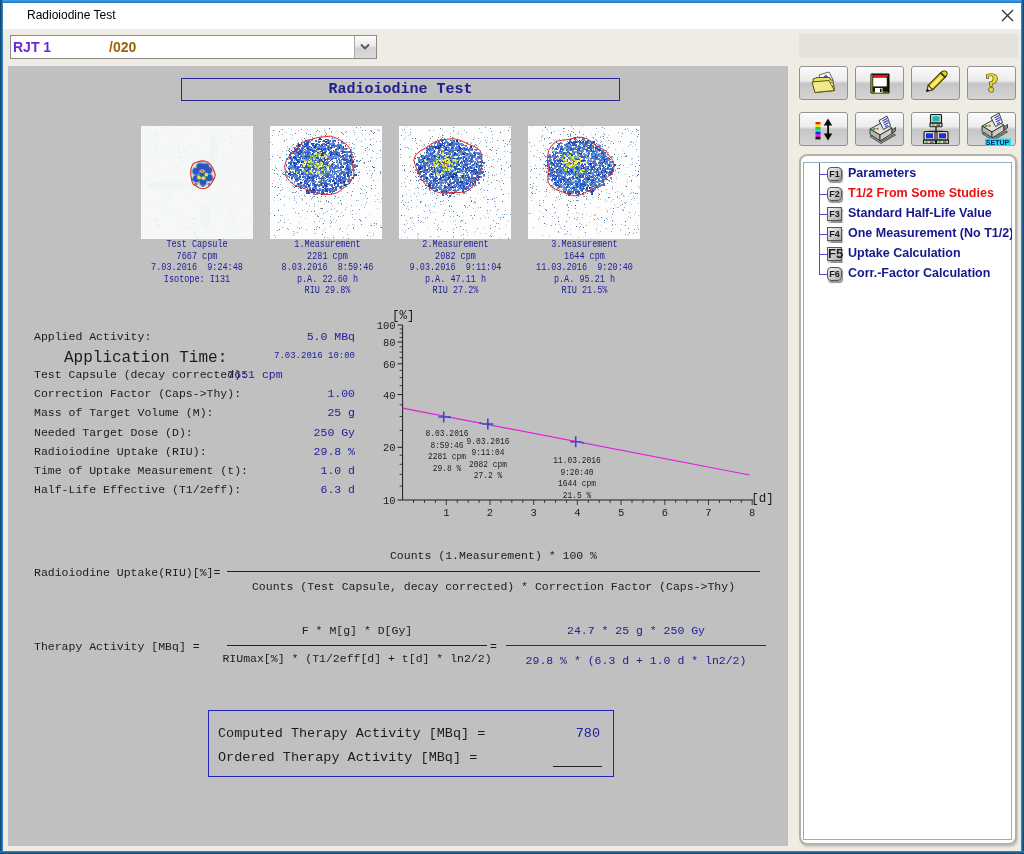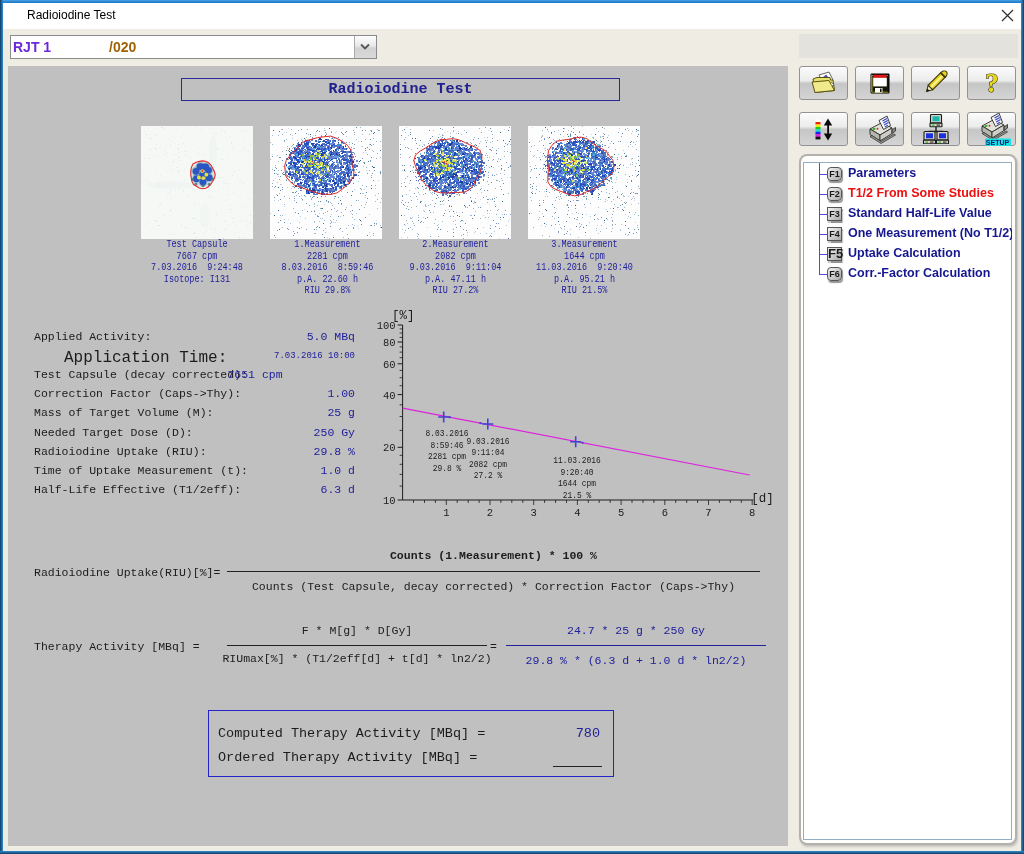--- a/index.html
+++ b/index.html
@@ -547,21 +547,21 @@
       <text x="116" y="161.6" font-size="9.5" fill="#1c1c1c" text-anchor="middle" textLength="38" lengthAdjust="spacingAndGlyphs">2082 cpm</text>
       <text x="116" y="173.1" font-size="9.5" fill="#1c1c1c" text-anchor="middle" textLength="28.5" lengthAdjust="spacingAndGlyphs">27.2 %</text>
       <text x="205" y="158" font-size="9.5" fill="#1c1c1c" text-anchor="middle" textLength="47.5" lengthAdjust="spacingAndGlyphs">11.03.2016</text>
       <text x="205" y="169.5" font-size="9.5" fill="#1c1c1c" text-anchor="middle" textLength="33.2" lengthAdjust="spacingAndGlyphs">9:20:40</text>
       <text x="205" y="181" font-size="9.5" fill="#1c1c1c" text-anchor="middle" textLength="38" lengthAdjust="spacingAndGlyphs">1644 cpm</text>
       <text x="205" y="192.5" font-size="9.5" fill="#1c1c1c" text-anchor="middle" textLength="28.5" lengthAdjust="spacingAndGlyphs">21.5 %</text>
     </svg>
   </div>
 
 <div class="abs mono blk" style="left:34px;top:566px;font-size:11.5px;">Radioiodine Uptake(RIU)[%]=</div>
-<div class="abs mono blk" style="left:227px;top:549px;width:533px;text-align:center;font-size:11.5px;white-space:nowrap;font-weight:bold;">Counts (1.Measurement) * 100 %</div>
+<div class="abs mono blk" style="left:227px;top:549px;width:533px;text-align:center;font-size:11.5px;white-space:nowrap;">Counts (1.Measurement) * 100 %</div>
 <div class="abs" style="left:227px;top:571px;width:533px;height:1px;background:#222;"></div>
 <div class="abs mono blk" style="left:227px;top:580px;width:533px;text-align:center;font-size:11.5px;white-space:nowrap;">Counts (Test Capsule, decay corrected) * Correction Factor (Caps-&gt;Thy)</div>
 
 <div class="abs mono blk" style="left:34px;top:640px;font-size:11.5px;">Therapy Activity [MBq] =</div>
 <div class="abs mono blk" style="left:217px;top:624px;width:280px;text-align:center;font-size:11.5px;white-space:nowrap;">F * M[g] * D[Gy]</div>
 <div class="abs" style="left:227px;top:645px;width:260px;height:1px;background:#222;"></div>
 <div class="abs mono blk" style="left:217px;top:652px;width:280px;text-align:center;font-size:11.5px;white-space:nowrap;">RIUmax[%] * (T1/2eff[d] + t[d] * ln2/2)</div>
 <div class="abs mono blk" style="left:490px;top:640px;font-size:11.5px;">=</div>
 <div class="abs mono navy" style="left:496px;top:624px;width:280px;text-align:center;font-size:11.5px;white-space:nowrap;">24.7 * 25 g * 250 Gy</div>
 <div class="abs" style="left:506px;top:645px;width:260px;height:1px;background:#21219b;"></div>

